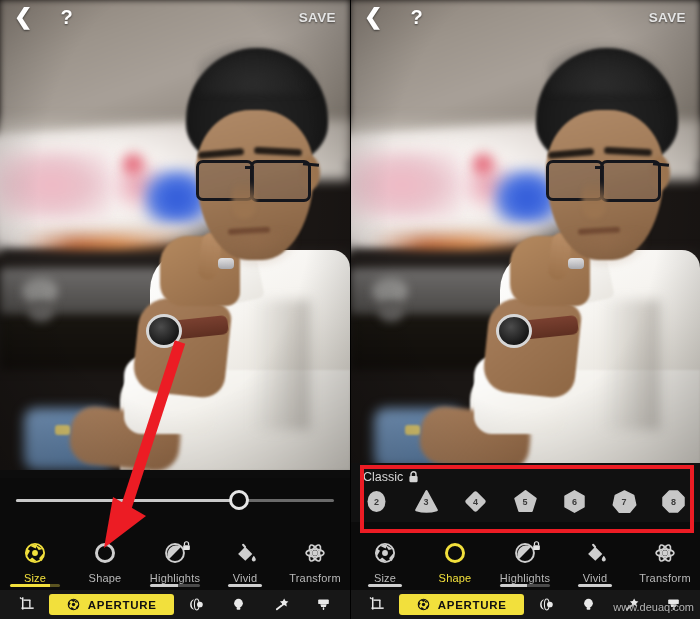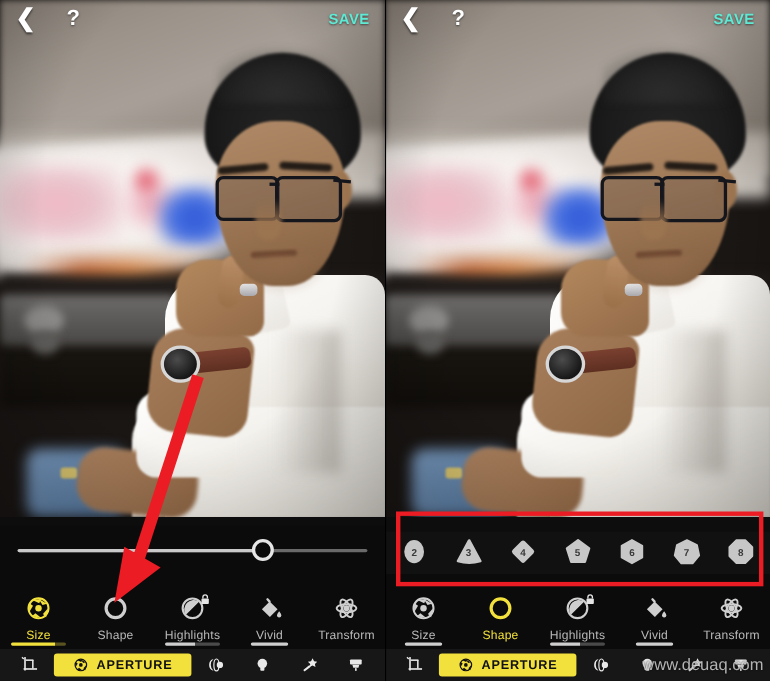--- a/index.html
+++ b/index.html
@@ -110,21 +110,21 @@
   .photo-vignette{position:absolute;left:0;top:0;width:350px;height:470px;
     background:radial-gradient(ellipse at 50% 42%,rgba(0,0,0,0) 55%,rgba(0,0,0,.28) 100%);}
 
   
   .topbar{position:absolute;left:0;top:0;width:350px;height:34px;display:flex;align-items:center;
     padding:0 14px;box-sizing:border-box;z-index:6;}
   .chev{color:#fff;font-size:22px;font-weight:bold;line-height:1;cursor:pointer;
     text-shadow:0 1px 2px rgba(0,0,0,.55);}
   .qmark{color:#fff;font-size:20px;font-weight:bold;margin-left:28px;line-height:1;
     text-shadow:0 1px 2px rgba(0,0,0,.55);}
-  .save{margin-left:auto;color:#5eead4;font-size:13.5px;font-weight:bold;letter-spacing:.4px;
+  .save{margin-left:auto;color:#e5e5e5;font-size:13.5px;font-weight:bold;letter-spacing:.4px;
     text-shadow:0 1px 2px rgba(0,0,0,.55);}
 
   
   .controls{position:absolute;left:0;bottom:0;width:350px;background:#0b0b0b;z-index:5;}
   .sliderwrap{height:44px;display:flex;align-items:center;padding:0 16px;box-sizing:border-box;}
   .track{position:relative;flex:1;height:3px;background:#6a6a6a;border-radius:2px;}
   .track .fill{position:absolute;left:0;top:0;height:3px;background:#c9c9c9;border-radius:2px;}
   .knob{position:absolute;top:50%;width:20px;height:20px;margin-top:-10px;margin-left:-10px;
     border:3px solid #e6e6e6;border-radius:50%;background:#0b0b0b;box-sizing:border-box;}
 
@@ -149,21 +149,21 @@
   
   .shapepanel{background:#111;padding:6px 10px 8px 10px;}
   .spTitle{display:flex;align-items:center;gap:5px;color:#d6d6d6;font-size:12.5px;margin:1px 0 5px 3px;}
   .spRow{display:flex;justify-content:space-between;align-items:center;padding:0 4px;}
   .shp{position:relative;width:25px;height:25px;display:flex;align-items:center;justify-content:center;}
   .shpNum{position:relative;z-index:2;font-size:9px;color:#3a3a3a;font-weight:bold;}
   .shpBody{position:absolute;inset:0;background:#c7c7c7;}
 
   .redbox{position:absolute;border:4px solid #ec1c24;box-sizing:border-box;pointer-events:none;z-index:9;}
   .arrowsvg{position:absolute;left:0;top:0;width:350px;height:619px;z-index:8;pointer-events:none;}
-  .wm{position:absolute;right:6px;bottom:6px;color:#cfcfcf;font-size:15px;opacity:.85;z-index:10;
+  .wm{position:absolute;right:6px;bottom:6px;color:#cfcfcf;font-size:11px;opacity:.85;z-index:10;
     text-shadow:0 0 2px #000;text-align:right;}
   .divider{position:absolute;left:350px;top:0;width:1px;height:619px;background:#000;z-index:20;}
 </style>
 </head>
 <body>
 
 <div class="stage">
 
   <div class="panel" id="panelLeft">
 
@@ -443,20 +443,27 @@
     </div>
 
     <div class="topbar">
       <div class="chev">❮</div>
       <div class="qmark">?</div>
       <div class="save">SAVE</div>
     </div>
 
     <div class="controls">
       <div class="shapepanel">
+        <div class="spTitle">
+          <span>Classic</span>
+          <svg width="11" height="12" viewBox="0 0 11 12">
+            <path d="M3 5V3.3A2.5 2.5 0 0 1 8 3.3V5" stroke="#d6d6d6" stroke-width="1.4" fill="none"></path>
+            <rect x="1.4" y="5" width="8.2" height="6.2" rx="1.1" fill="#d6d6d6"></rect>
+          </svg>
+        </div>
         <div class="spRow" id="shapeRow">
             <div class="shp">
               <div class="shpBody" style="background: transparent;"><svg width="25" height="25" viewBox="0 0 32 32">
                   <ellipse cx="16" cy="16" rx="11.5" ry="13.5" fill="#c7c7c7"></ellipse>
                 </svg></div>
               <span class="shpNum">2</span>
             </div>
             <div class="shp">
               <div class="shpBody" style="background: transparent;"><svg width="25" height="25" viewBox="0 0 32 32">
                   <path d="M16 3 L29 27 Q16 31 3 27 Z" fill="#c7c7c7" stroke="#c7c7c7" stroke-width="3" stroke-linejoin="round"></path>

